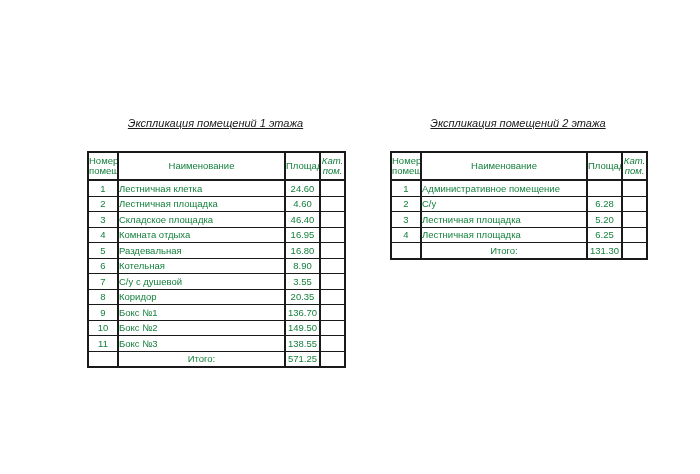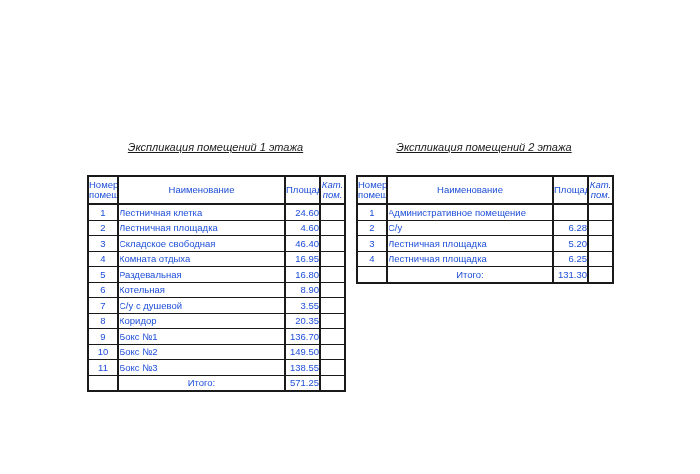--- a/index.html
+++ b/index.html
@@ -10,41 +10,40 @@
     width: 700px;
     height: 474px;
     background: #ffffff;
     position: relative;
     font-family: "Liberation Sans", sans-serif;
     color: #1a1a1a;
     overflow: hidden;
   }
   .table-block {
     position: absolute;
-    margin-top: 24px;
   }
   #block-floor1 { left: 87px;  top: 116px; width: 257px; }
-  #block-floor2 { left: 356px; top: 116px; width: 256px; }
+  #block-floor2 { left: 390px; top: 116px; width: 256px; }
 
   .sheet-title {
     text-align: center;
     font-style: italic;
     font-size: 11px;
     line-height: 14px;
     text-decoration: underline;
     white-space: nowrap;
     margin: 0 0 21px 0;
     color: #1a1a1a;
   }
 
   table.explication {
     border-collapse: collapse;
     table-layout: fixed;
     width: 100%;
-    color: #1d4ed8;
+    color: #15803d;
     border: 2px solid #1a1a1a;
   }
   table.explication th,
   table.explication td {
     border-top: 1px solid #1a1a1a;
     border-bottom: 1px solid #1a1a1a;
     border-left: 2px solid #1a1a1a;
     border-right: 2px solid #1a1a1a;
     padding: 0;
     font-size: 9.5px;
@@ -58,22 +57,22 @@
     vertical-align: middle;
     text-align: center;
     line-height: 10px;
   }
   table.explication td {
     height: 14.5px;
     vertical-align: middle;
     line-height: 11px;
   }
   .c-num  { text-align: center; }
-  .c-name { text-align: left; padding-left: 4px; border-radius: 11px; }
-  .c-area { text-align: right; }
+  .c-name { text-align: left; padding-left: 4px; }
+  .c-area { text-align: center; }
   .c-cat  { text-align: center; font-style: italic; }
   td.total-label { text-align: center; padding-right: 5px; }
 </style>
 </head>
 <body>
 
 <div class="table-block" id="block-floor1">
   <div class="sheet-title">Экспликация помещений 1 этажа</div>
   <table class="explication">
     <colgroup>
@@ -104,21 +103,21 @@
         <td class="c-cat"></td>
       </tr>
       <tr>
         <td class="c-num">2</td>
         <td class="c-name">Лестничная площадка</td>
         <td class="c-area">4.60</td>
         <td class="c-cat"></td>
       </tr>
       <tr>
         <td class="c-num">3</td>
-        <td class="c-name">Складское свободная</td>
+        <td class="c-name">Складское площадка</td>
         <td class="c-area">46.40</td>
         <td class="c-cat"></td>
       </tr>
       <tr>
         <td class="c-num">4</td>
         <td class="c-name">Комната отдыха</td>
         <td class="c-area">16.95</td>
         <td class="c-cat"></td>
       </tr>
       <tr>

